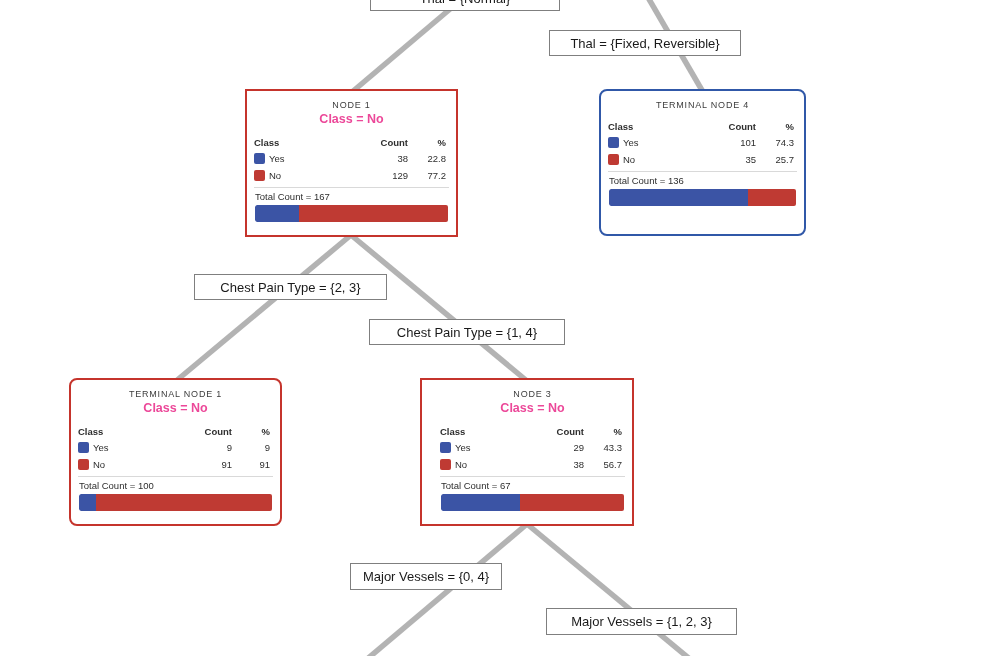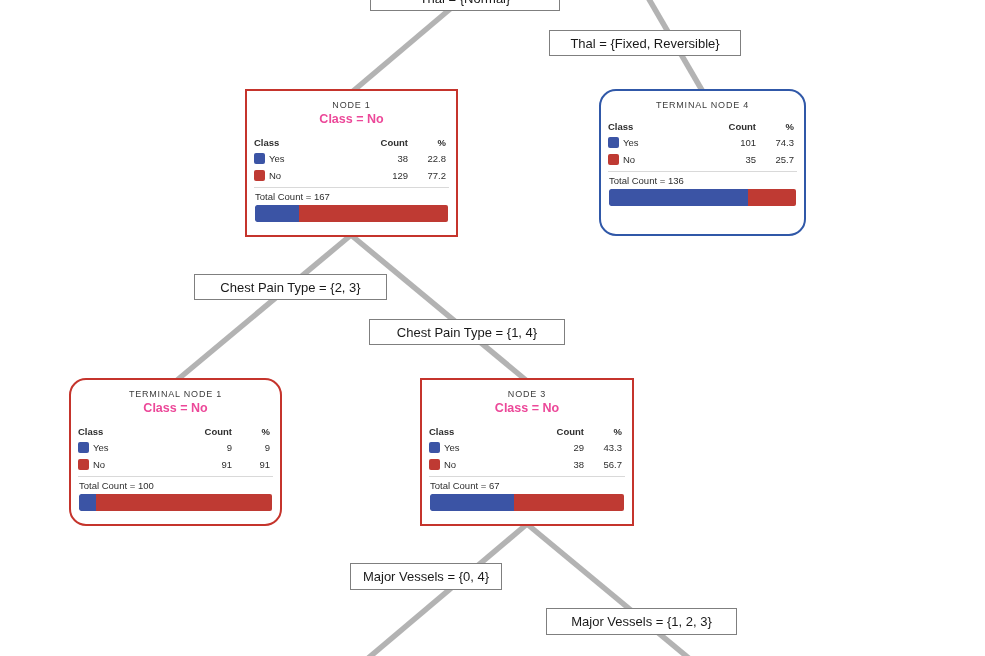--- a/index.html
+++ b/index.html
@@ -15,21 +15,21 @@
     border:1px solid #7f7f7f; display:flex; align-items:center; justify-content:center;
     font-size:13px; color:#1a1a1a; white-space:nowrap; z-index:3;
   }
 
   
   .node {
     position:absolute; box-sizing:border-box; background:#fff;
     border:2px solid #c5342c; z-index:4;
   }
   .node--blue { border-color:#3058a8; }
-  .node--rounded { border-radius:17px; }
+  .node--rounded { border-radius:8px; }
   .node-title {
     margin-top:9px; text-align:center; font-size:9px; letter-spacing:0.8px;
     color:#3c3c3c;
   }
   .node-class {
     margin-top:2px; text-align:center; font-size:12.5px; font-weight:bold; color:#ec4899;
   }
   .tbl { margin-top:9px; padding:0 10px 0 7px; font-size:9.5px; color:#2e2e2e; }
   .trow { display:flex; align-items:center; height:17px; }
   .trow.head { font-weight:bold; height:15px; }
@@ -53,21 +53,21 @@
   #root-label   { left:370px; top:-14px; width:190px; height:25px; }
   #lbl-thal-fr  { left:549px; top:30px;  width:192px; height:26px; }
   #lbl-cpt-23   { left:194px; top:274px; width:193px; height:26px; }
   #lbl-cpt-14   { left:369px; top:319px; width:196px; height:26px; }
   #lbl-mv-04    { left:350px; top:563px; width:152px; height:27px; }
   #lbl-mv-123   { left:546px; top:608px; width:191px; height:27px; }
 
   #node-2          { left:245px; top:89px;  width:213px; height:148px; }
   #terminal-node-4 { left:599px; top:89px;  width:207px; height:147px; }
   #terminal-node-1 { left:69px;  top:378px; width:213px; height:148px; }
-  #node-3          { left:420px; top:378px; width:214px; height:148px; }
+  #node-3          { left:420px; top:378px; width:214px; height:148px;padding-left:11px; }
 </style>
 </head>
 <body>
 
 <div id="canvas">
 
   <svg class="edges" width="985" height="656">
     <line x1="456" y1="4" x2="352" y2="92" stroke="#b3b3b3" stroke-width="5.5"></line>
     <line x1="646" y1="-6" x2="703" y2="92" stroke="#b3b3b3" stroke-width="5.5"></line>
     <line x1="351" y1="235" x2="176" y2="381" stroke="#b3b3b3" stroke-width="5.5"></line>

